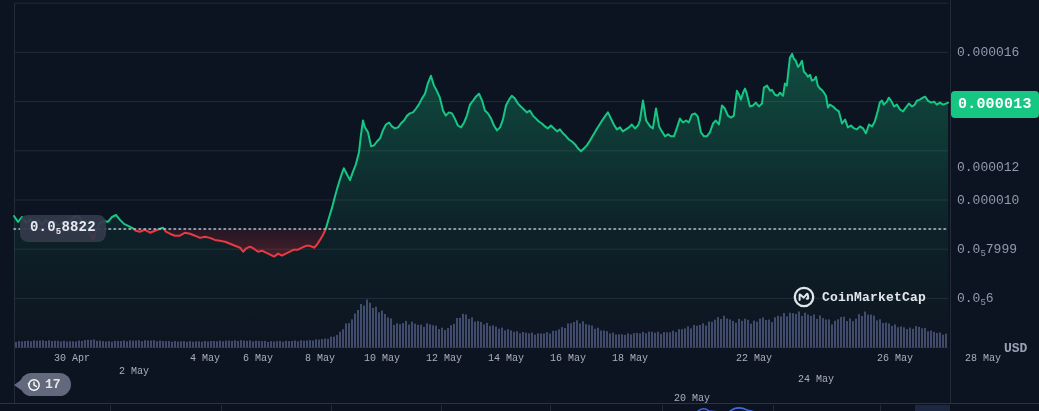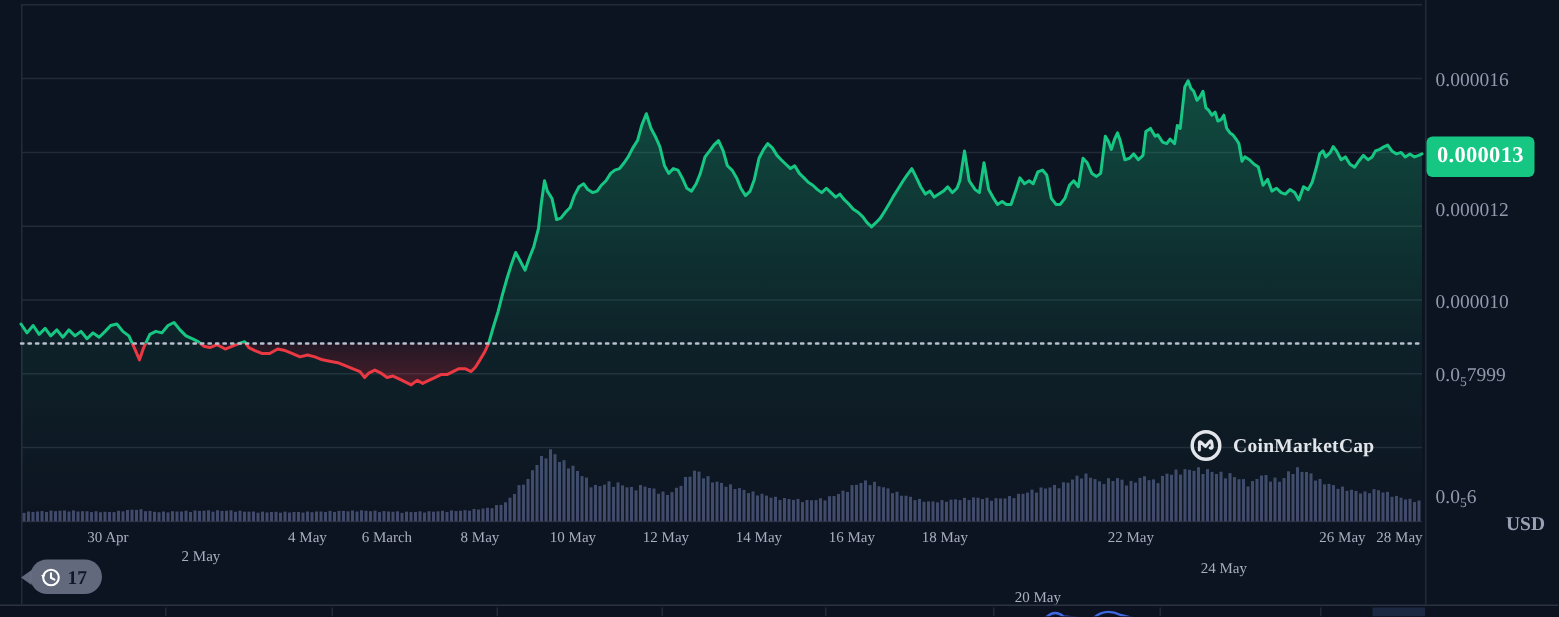--- a/index.html
+++ b/index.html
@@ -1,34 +1,34 @@
 <!DOCTYPE html>
 <html><head>
 <meta charset="utf-8">
 <style>
   html,body{margin:0;padding:0;background:#0d1421;}
   .stage{position:relative;width:1039px;height:411px;background:#0d1421;overflow:hidden;
-         font-family:Liberation Serif, serif;-webkit-font-smoothing:antialiased;}
+         font-family:Liberation Mono, monospace;-webkit-font-smoothing:antialiased;}
   svg{display:block}
   #chart-svg{position:absolute;left:0;top:0;}
   .ylabel{position:absolute;left:957px;height:17px;line-height:17px;font-size:13px;color:#929aae;white-space:nowrap;}
   .ylabel sub,.price-badge sub{font-size:9px;vertical-align:-3px;}
   .xlabel{position:absolute;top:353px;transform:translateX(-50%);font-size:10px;color:#a9afc0;white-space:nowrap;}
   .usd-label{position:absolute;left:992px;top:341px;font-size:13px;font-weight:bold;color:#9aa1b4;margin-left:12px;}
   .price-badge{position:absolute;left:20px;top:215px;background:rgba(52,58,75,.93);color:#e7e9f0;
                font-size:14px;font-weight:600;padding:4px 10px 5px;border-radius:8px;letter-spacing:.2px;}
   .current-badge{position:absolute;left:951px;top:91px;background:#16c784;color:#fff;
                  font-size:15px;font-weight:bold;padding:5px 7px;border-radius:4px;letter-spacing:.2px;}
   .watermark{position:absolute;left:793px;top:286px;display:flex;align-items:center;gap:7px;opacity:.95;}
   .watermark-text{color:#eef0f5;font-size:13px;font-weight:bold;letter-spacing:.2px;}
   .history-pill{position:absolute;left:20px;top:373px;height:23px;background:rgba(106,113,133,.92);
                 border-radius:12px;display:flex;align-items:center;gap:4px;padding:0 10px 0 7px;cursor:pointer;}
   .history-pill .tail{position:absolute;left:-6px;top:7px;width:0;height:0;border-top:5px solid transparent;
                 border-bottom:5px solid transparent;border-right:7px solid rgba(106,113,133,.92);}
-  .history-count{color:#0f172a;font-size:13px;font-weight:bold;}
+  .history-count{color:#e5e5e5;font-size:13px;font-weight:bold;}
   .bottom-strip{position:absolute;left:0;top:403px;width:1039px;height:8px;border-top:1px solid #2b3242;background:#0c1220;}
   .bottom-divider{position:absolute;top:1px;width:1px;height:7px;background:#222938;}
   .bottom-highlight{position:absolute;top:1px;height:7px;background:#1c2742;}
   .bottom-spark{position:absolute;top:1px;}
 </style>
 </head>
 <body>
 
 <div class="stage">
 
@@ -375,45 +375,46 @@
       </g>
       <path d="M14.0 216.0 L18.0 221.9 L22.1 217.0 L26.1 222.9 L30.1 218.9 L33.8 223.9 L37.9 219.9 L41.9 224.8 L45.9 219.9 L50.0 223.9 L54.0 220.9 L58.0 225.8 L62.0 221.9 L66.1 224.8 L70.1 220.9 L73.8 217.0 L77.9 216.0 L81.9 220.9 L85.9 223.9 L89.9 232.7 L93.0 239.9 L95.8 231.7 L99.9 222.9 L103.9 220.9 L107.9 221.9 L112.0 217.0 L116.0 215.0 L120.0 219.9 L124.0 223.9 L128.1 225.8 L132.1 227.8 L135.8 230.8 L139.9 231.7 L144.8 229.8 L150.1 232.7 L155.0 230.8 L160.0 228.8 L163.1 227.8 L165.9 231.7 L169.9 233.7 L174.9 235.7 L179.8 235.7 L185.1 232.7 L190.1 233.7 L195.0 235.7 L200.0 237.9 L205.0 236.7 L209.9 237.9 L214.9 239.9 L219.8 240.8 L225.1 241.8 L230.1 243.8 L235.0 245.8 L240.0 247.7 L243.1 251.7 L245.9 248.7 L249.9 246.7 L253.9 248.7 L258.0 251.7 L262.0 250.7 L266.0 252.6 L270.1 254.6 L274.1 256.6 L278.1 253.6 L281.8 255.6 L285.9 253.6 L289.9 251.7 L293.9 249.7 L298.0 249.7 L302.0 247.7 L306.0 245.8 L310.0 245.8 L314.1 247.7 L316.9 244.8 L320.0 239.9 L323.1 234.7 L325.8 228.8 L328.9 218.0 L332.0 207.9 L334.8 197.0 L337.9 186.0 L341.0 176.1 L343.8 168.3 L346.9 174.2 L350.0 180.1 L352.8 172.2 L355.9 164.3 L359.0 152.3 L360.9 135.3 L363.0 120.5 L364.9 127.4 L368.0 132.3 L371.1 146.4 L373.9 145.4 L377.0 141.5 L380.1 138.3 L382.9 130.4 L386.0 124.5 L389.1 122.5 L391.9 126.4 L395.0 128.4 L398.1 127.4 L400.9 123.5 L404.0 120.5 L407.1 115.6 L409.9 113.4 L413.0 112.4 L416.1 108.5 L418.8 104.6 L421.9 98.6 L425.0 93.7 L427.8 83.6 L430.9 75.8 L434.0 85.6 L436.8 90.8 L439.9 97.7 L443.0 110.5 L445.8 115.6 L448.9 112.4 L452.0 113.4 L454.8 118.6 L457.9 125.5 L461.0 127.4 L464.1 122.5 L466.9 115.6 L470.0 104.6 L473.1 100.6 L475.9 96.7 L479.0 93.7 L482.1 100.6 L484.9 110.5 L488.0 113.4 L491.1 118.6 L493.9 125.5 L497.0 130.4 L500.1 127.4 L502.9 119.6 L506.0 105.5 L509.1 99.6 L511.8 95.7 L514.9 98.6 L518.0 103.6 L520.8 106.5 L523.9 109.5 L527.0 112.4 L529.8 110.5 L532.9 115.6 L536.0 118.6 L538.8 121.5 L541.9 123.5 L545.0 126.4 L547.8 128.4 L550.9 125.5 L554.0 128.4 L557.1 131.4 L559.9 129.4 L563.0 133.3 L566.1 136.3 L568.9 139.5 L572.0 141.5 L575.1 144.4 L577.9 148.3 L581.0 151.3 L584.1 148.3 L586.9 145.4 L590.0 140.5 L593.1 135.3 L595.9 130.4 L599.0 125.5 L602.1 120.5 L604.8 116.6 L607.9 112.4 L611.0 118.6 L613.8 124.5 L616.9 129.4 L620.0 127.4 L622.8 131.4 L625.9 129.4 L629.0 127.4 L631.8 124.5 L634.9 128.4 L638.0 125.5 L639.9 120.5 L643.0 100.6 L646.1 120.5 L650.1 126.4 L652.9 128.4 L656.0 108.5 L659.1 126.4 L661.9 131.4 L665.0 136.3 L668.1 134.3 L670.9 136.3 L674.0 136.3 L677.1 127.4 L679.9 118.6 L683.0 122.5 L686.1 120.5 L688.8 122.5 L691.9 114.6 L695.0 113.4 L697.8 116.6 L700.9 132.3 L704.0 136.3 L706.8 136.3 L709.9 132.3 L713.0 123.5 L715.8 120.5 L718.9 124.5 L722.0 105.5 L724.8 108.5 L727.9 115.6 L731.0 117.6 L733.8 115.6 L736.9 90.8 L739.1 94.7 L740.9 99.6 L743.1 92.7 L745.0 88.6 L746.8 93.7 L749.9 106.5 L753.0 105.5 L755.8 102.6 L758.9 106.5 L762.0 103.6 L763.9 87.6 L767.0 85.6 L770.1 90.8 L771.9 89.8 L775.0 94.7 L777.8 95.7 L780.0 92.7 L783.1 95.7 L784.9 83.6 L786.8 85.6 L789.9 57.8 L792.1 53.9 L793.9 58.8 L795.8 60.8 L798.0 66.9 L799.8 64.9 L802.0 60.8 L803.9 71.8 L806.0 73.8 L807.9 76.8 L810.1 74.8 L811.9 80.7 L814.1 79.7 L815.9 76.8 L817.8 85.6 L820.0 88.6 L821.8 89.8 L824.0 92.7 L825.9 95.7 L828.0 107.5 L829.9 104.6 L833.0 106.5 L836.1 109.5 L838.9 111.4 L842.0 123.5 L845.1 119.6 L847.9 127.4 L851.0 125.5 L854.1 128.4 L856.9 129.4 L860.0 126.4 L863.1 128.4 L865.9 133.3 L869.0 124.5 L872.1 126.4 L874.8 121.5 L877.9 110.5 L879.8 102.6 L882.0 100.6 L883.8 104.6 L886.9 101.6 L888.8 97.7 L891.0 100.6 L894.1 106.5 L896.9 104.6 L900.0 109.5 L903.1 111.4 L905.8 107.5 L908.9 103.6 L912.0 106.5 L914.8 104.6 L917.0 100.6 L919.8 99.6 L922.9 97.7 L925.1 96.7 L927.9 100.6 L931.0 102.6 L934.1 101.6 L936.8 104.6 L939.9 102.6 L943.0 104.6 L945.8 103.6 L948.0 102.6 L948.0 347.6 L14.0 347.6 Z" fill="url(#gfill)" stroke="none"></path>
       <path d="M14.0 216.0 L18.0 221.9 L22.1 217.0 L26.1 222.9 L30.1 218.9 L33.8 223.9 L37.9 219.9 L41.9 224.8 L45.9 219.9 L50.0 223.9 L54.0 220.9 L58.0 225.8 L62.0 221.9 L66.1 224.8 L70.1 220.9 L73.8 217.0 L77.9 216.0 L81.9 220.9 L85.9 223.9 L89.9 232.7 L93.0 239.9 L95.8 231.7 L99.9 222.9 L103.9 220.9 L107.9 221.9 L112.0 217.0 L116.0 215.0 L120.0 219.9 L124.0 223.9 L128.1 225.8 L132.1 227.8 L135.8 230.8 L139.9 231.7 L144.8 229.8 L150.1 232.7 L155.0 230.8 L160.0 228.8 L163.1 227.8 L165.9 231.7 L169.9 233.7 L174.9 235.7 L179.8 235.7 L185.1 232.7 L190.1 233.7 L195.0 235.7 L200.0 237.9 L205.0 236.7 L209.9 237.9 L214.9 239.9 L219.8 240.8 L225.1 241.8 L230.1 243.8 L235.0 245.8 L240.0 247.7 L243.1 251.7 L245.9 248.7 L249.9 246.7 L253.9 248.7 L258.0 251.7 L262.0 250.7 L266.0 252.6 L270.1 254.6 L274.1 256.6 L278.1 253.6 L281.8 255.6 L285.9 253.6 L289.9 251.7 L293.9 249.7 L298.0 249.7 L302.0 247.7 L306.0 245.8 L310.0 245.8 L314.1 247.7 L316.9 244.8 L320.0 239.9 L323.1 234.7 L325.8 228.8 L328.9 218.0 L332.0 207.9 L334.8 197.0 L337.9 186.0 L341.0 176.1 L343.8 168.3 L346.9 174.2 L350.0 180.1 L352.8 172.2 L355.9 164.3 L359.0 152.3 L360.9 135.3 L363.0 120.5 L364.9 127.4 L368.0 132.3 L371.1 146.4 L373.9 145.4 L377.0 141.5 L380.1 138.3 L382.9 130.4 L386.0 124.5 L389.1 122.5 L391.9 126.4 L395.0 128.4 L398.1 127.4 L400.9 123.5 L404.0 120.5 L407.1 115.6 L409.9 113.4 L413.0 112.4 L416.1 108.5 L418.8 104.6 L421.9 98.6 L425.0 93.7 L427.8 83.6 L430.9 75.8 L434.0 85.6 L436.8 90.8 L439.9 97.7 L443.0 110.5 L445.8 115.6 L448.9 112.4 L452.0 113.4 L454.8 118.6 L457.9 125.5 L461.0 127.4 L464.1 122.5 L466.9 115.6 L470.0 104.6 L473.1 100.6 L475.9 96.7 L479.0 93.7 L482.1 100.6 L484.9 110.5 L488.0 113.4 L491.1 118.6 L493.9 125.5 L497.0 130.4 L500.1 127.4 L502.9 119.6 L506.0 105.5 L509.1 99.6 L511.8 95.7 L514.9 98.6 L518.0 103.6 L520.8 106.5 L523.9 109.5 L527.0 112.4 L529.8 110.5 L532.9 115.6 L536.0 118.6 L538.8 121.5 L541.9 123.5 L545.0 126.4 L547.8 128.4 L550.9 125.5 L554.0 128.4 L557.1 131.4 L559.9 129.4 L563.0 133.3 L566.1 136.3 L568.9 139.5 L572.0 141.5 L575.1 144.4 L577.9 148.3 L581.0 151.3 L584.1 148.3 L586.9 145.4 L590.0 140.5 L593.1 135.3 L595.9 130.4 L599.0 125.5 L602.1 120.5 L604.8 116.6 L607.9 112.4 L611.0 118.6 L613.8 124.5 L616.9 129.4 L620.0 127.4 L622.8 131.4 L625.9 129.4 L629.0 127.4 L631.8 124.5 L634.9 128.4 L638.0 125.5 L639.9 120.5 L643.0 100.6 L646.1 120.5 L650.1 126.4 L652.9 128.4 L656.0 108.5 L659.1 126.4 L661.9 131.4 L665.0 136.3 L668.1 134.3 L670.9 136.3 L674.0 136.3 L677.1 127.4 L679.9 118.6 L683.0 122.5 L686.1 120.5 L688.8 122.5 L691.9 114.6 L695.0 113.4 L697.8 116.6 L700.9 132.3 L704.0 136.3 L706.8 136.3 L709.9 132.3 L713.0 123.5 L715.8 120.5 L718.9 124.5 L722.0 105.5 L724.8 108.5 L727.9 115.6 L731.0 117.6 L733.8 115.6 L736.9 90.8 L739.1 94.7 L740.9 99.6 L743.1 92.7 L745.0 88.6 L746.8 93.7 L749.9 106.5 L753.0 105.5 L755.8 102.6 L758.9 106.5 L762.0 103.6 L763.9 87.6 L767.0 85.6 L770.1 90.8 L771.9 89.8 L775.0 94.7 L777.8 95.7 L780.0 92.7 L783.1 95.7 L784.9 83.6 L786.8 85.6 L789.9 57.8 L792.1 53.9 L793.9 58.8 L795.8 60.8 L798.0 66.9 L799.8 64.9 L802.0 60.8 L803.9 71.8 L806.0 73.8 L807.9 76.8 L810.1 74.8 L811.9 80.7 L814.1 79.7 L815.9 76.8 L817.8 85.6 L820.0 88.6 L821.8 89.8 L824.0 92.7 L825.9 95.7 L828.0 107.5 L829.9 104.6 L833.0 106.5 L836.1 109.5 L838.9 111.4 L842.0 123.5 L845.1 119.6 L847.9 127.4 L851.0 125.5 L854.1 128.4 L856.9 129.4 L860.0 126.4 L863.1 128.4 L865.9 133.3 L869.0 124.5 L872.1 126.4 L874.8 121.5 L877.9 110.5 L879.8 102.6 L882.0 100.6 L883.8 104.6 L886.9 101.6 L888.8 97.7 L891.0 100.6 L894.1 106.5 L896.9 104.6 L900.0 109.5 L903.1 111.4 L905.8 107.5 L908.9 103.6 L912.0 106.5 L914.8 104.6 L917.0 100.6 L919.8 99.6 L922.9 97.7 L925.1 96.7 L927.9 100.6 L931.0 102.6 L934.1 101.6 L936.8 104.6 L939.9 102.6 L943.0 104.6 L945.8 103.6 L948.0 102.6 L948.0 228.97880000000004 L14.0 228.97880000000004 Z" fill="url(#rfill)" stroke="none" clip-path="url(#clip-below)"></path>
       <path d="M14.0 216.0 L18.0 221.9 L22.1 217.0 L26.1 222.9 L30.1 218.9 L33.8 223.9 L37.9 219.9 L41.9 224.8 L45.9 219.9 L50.0 223.9 L54.0 220.9 L58.0 225.8 L62.0 221.9 L66.1 224.8 L70.1 220.9 L73.8 217.0 L77.9 216.0 L81.9 220.9 L85.9 223.9 L89.9 232.7 L93.0 239.9 L95.8 231.7 L99.9 222.9 L103.9 220.9 L107.9 221.9 L112.0 217.0 L116.0 215.0 L120.0 219.9 L124.0 223.9 L128.1 225.8 L132.1 227.8 L135.8 230.8 L139.9 231.7 L144.8 229.8 L150.1 232.7 L155.0 230.8 L160.0 228.8 L163.1 227.8 L165.9 231.7 L169.9 233.7 L174.9 235.7 L179.8 235.7 L185.1 232.7 L190.1 233.7 L195.0 235.7 L200.0 237.9 L205.0 236.7 L209.9 237.9 L214.9 239.9 L219.8 240.8 L225.1 241.8 L230.1 243.8 L235.0 245.8 L240.0 247.7 L243.1 251.7 L245.9 248.7 L249.9 246.7 L253.9 248.7 L258.0 251.7 L262.0 250.7 L266.0 252.6 L270.1 254.6 L274.1 256.6 L278.1 253.6 L281.8 255.6 L285.9 253.6 L289.9 251.7 L293.9 249.7 L298.0 249.7 L302.0 247.7 L306.0 245.8 L310.0 245.8 L314.1 247.7 L316.9 244.8 L320.0 239.9 L323.1 234.7 L325.8 228.8 L328.9 218.0 L332.0 207.9 L334.8 197.0 L337.9 186.0 L341.0 176.1 L343.8 168.3 L346.9 174.2 L350.0 180.1 L352.8 172.2 L355.9 164.3 L359.0 152.3 L360.9 135.3 L363.0 120.5 L364.9 127.4 L368.0 132.3 L371.1 146.4 L373.9 145.4 L377.0 141.5 L380.1 138.3 L382.9 130.4 L386.0 124.5 L389.1 122.5 L391.9 126.4 L395.0 128.4 L398.1 127.4 L400.9 123.5 L404.0 120.5 L407.1 115.6 L409.9 113.4 L413.0 112.4 L416.1 108.5 L418.8 104.6 L421.9 98.6 L425.0 93.7 L427.8 83.6 L430.9 75.8 L434.0 85.6 L436.8 90.8 L439.9 97.7 L443.0 110.5 L445.8 115.6 L448.9 112.4 L452.0 113.4 L454.8 118.6 L457.9 125.5 L461.0 127.4 L464.1 122.5 L466.9 115.6 L470.0 104.6 L473.1 100.6 L475.9 96.7 L479.0 93.7 L482.1 100.6 L484.9 110.5 L488.0 113.4 L491.1 118.6 L493.9 125.5 L497.0 130.4 L500.1 127.4 L502.9 119.6 L506.0 105.5 L509.1 99.6 L511.8 95.7 L514.9 98.6 L518.0 103.6 L520.8 106.5 L523.9 109.5 L527.0 112.4 L529.8 110.5 L532.9 115.6 L536.0 118.6 L538.8 121.5 L541.9 123.5 L545.0 126.4 L547.8 128.4 L550.9 125.5 L554.0 128.4 L557.1 131.4 L559.9 129.4 L563.0 133.3 L566.1 136.3 L568.9 139.5 L572.0 141.5 L575.1 144.4 L577.9 148.3 L581.0 151.3 L584.1 148.3 L586.9 145.4 L590.0 140.5 L593.1 135.3 L595.9 130.4 L599.0 125.5 L602.1 120.5 L604.8 116.6 L607.9 112.4 L611.0 118.6 L613.8 124.5 L616.9 129.4 L620.0 127.4 L622.8 131.4 L625.9 129.4 L629.0 127.4 L631.8 124.5 L634.9 128.4 L638.0 125.5 L639.9 120.5 L643.0 100.6 L646.1 120.5 L650.1 126.4 L652.9 128.4 L656.0 108.5 L659.1 126.4 L661.9 131.4 L665.0 136.3 L668.1 134.3 L670.9 136.3 L674.0 136.3 L677.1 127.4 L679.9 118.6 L683.0 122.5 L686.1 120.5 L688.8 122.5 L691.9 114.6 L695.0 113.4 L697.8 116.6 L700.9 132.3 L704.0 136.3 L706.8 136.3 L709.9 132.3 L713.0 123.5 L715.8 120.5 L718.9 124.5 L722.0 105.5 L724.8 108.5 L727.9 115.6 L731.0 117.6 L733.8 115.6 L736.9 90.8 L739.1 94.7 L740.9 99.6 L743.1 92.7 L745.0 88.6 L746.8 93.7 L749.9 106.5 L753.0 105.5 L755.8 102.6 L758.9 106.5 L762.0 103.6 L763.9 87.6 L767.0 85.6 L770.1 90.8 L771.9 89.8 L775.0 94.7 L777.8 95.7 L780.0 92.7 L783.1 95.7 L784.9 83.6 L786.8 85.6 L789.9 57.8 L792.1 53.9 L793.9 58.8 L795.8 60.8 L798.0 66.9 L799.8 64.9 L802.0 60.8 L803.9 71.8 L806.0 73.8 L807.9 76.8 L810.1 74.8 L811.9 80.7 L814.1 79.7 L815.9 76.8 L817.8 85.6 L820.0 88.6 L821.8 89.8 L824.0 92.7 L825.9 95.7 L828.0 107.5 L829.9 104.6 L833.0 106.5 L836.1 109.5 L838.9 111.4 L842.0 123.5 L845.1 119.6 L847.9 127.4 L851.0 125.5 L854.1 128.4 L856.9 129.4 L860.0 126.4 L863.1 128.4 L865.9 133.3 L869.0 124.5 L872.1 126.4 L874.8 121.5 L877.9 110.5 L879.8 102.6 L882.0 100.6 L883.8 104.6 L886.9 101.6 L888.8 97.7 L891.0 100.6 L894.1 106.5 L896.9 104.6 L900.0 109.5 L903.1 111.4 L905.8 107.5 L908.9 103.6 L912.0 106.5 L914.8 104.6 L917.0 100.6 L919.8 99.6 L922.9 97.7 L925.1 96.7 L927.9 100.6 L931.0 102.6 L934.1 101.6 L936.8 104.6 L939.9 102.6 L943.0 104.6 L945.8 103.6 L948.0 102.6 " fill="none" stroke="#16c784" stroke-width="2" stroke-linejoin="round" stroke-linecap="round" clip-path="url(#clip-above)"></path>
       <path d="M14.0 216.0 L18.0 221.9 L22.1 217.0 L26.1 222.9 L30.1 218.9 L33.8 223.9 L37.9 219.9 L41.9 224.8 L45.9 219.9 L50.0 223.9 L54.0 220.9 L58.0 225.8 L62.0 221.9 L66.1 224.8 L70.1 220.9 L73.8 217.0 L77.9 216.0 L81.9 220.9 L85.9 223.9 L89.9 232.7 L93.0 239.9 L95.8 231.7 L99.9 222.9 L103.9 220.9 L107.9 221.9 L112.0 217.0 L116.0 215.0 L120.0 219.9 L124.0 223.9 L128.1 225.8 L132.1 227.8 L135.8 230.8 L139.9 231.7 L144.8 229.8 L150.1 232.7 L155.0 230.8 L160.0 228.8 L163.1 227.8 L165.9 231.7 L169.9 233.7 L174.9 235.7 L179.8 235.7 L185.1 232.7 L190.1 233.7 L195.0 235.7 L200.0 237.9 L205.0 236.7 L209.9 237.9 L214.9 239.9 L219.8 240.8 L225.1 241.8 L230.1 243.8 L235.0 245.8 L240.0 247.7 L243.1 251.7 L245.9 248.7 L249.9 246.7 L253.9 248.7 L258.0 251.7 L262.0 250.7 L266.0 252.6 L270.1 254.6 L274.1 256.6 L278.1 253.6 L281.8 255.6 L285.9 253.6 L289.9 251.7 L293.9 249.7 L298.0 249.7 L302.0 247.7 L306.0 245.8 L310.0 245.8 L314.1 247.7 L316.9 244.8 L320.0 239.9 L323.1 234.7 L325.8 228.8 L328.9 218.0 L332.0 207.9 L334.8 197.0 L337.9 186.0 L341.0 176.1 L343.8 168.3 L346.9 174.2 L350.0 180.1 L352.8 172.2 L355.9 164.3 L359.0 152.3 L360.9 135.3 L363.0 120.5 L364.9 127.4 L368.0 132.3 L371.1 146.4 L373.9 145.4 L377.0 141.5 L380.1 138.3 L382.9 130.4 L386.0 124.5 L389.1 122.5 L391.9 126.4 L395.0 128.4 L398.1 127.4 L400.9 123.5 L404.0 120.5 L407.1 115.6 L409.9 113.4 L413.0 112.4 L416.1 108.5 L418.8 104.6 L421.9 98.6 L425.0 93.7 L427.8 83.6 L430.9 75.8 L434.0 85.6 L436.8 90.8 L439.9 97.7 L443.0 110.5 L445.8 115.6 L448.9 112.4 L452.0 113.4 L454.8 118.6 L457.9 125.5 L461.0 127.4 L464.1 122.5 L466.9 115.6 L470.0 104.6 L473.1 100.6 L475.9 96.7 L479.0 93.7 L482.1 100.6 L484.9 110.5 L488.0 113.4 L491.1 118.6 L493.9 125.5 L497.0 130.4 L500.1 127.4 L502.9 119.6 L506.0 105.5 L509.1 99.6 L511.8 95.7 L514.9 98.6 L518.0 103.6 L520.8 106.5 L523.9 109.5 L527.0 112.4 L529.8 110.5 L532.9 115.6 L536.0 118.6 L538.8 121.5 L541.9 123.5 L545.0 126.4 L547.8 128.4 L550.9 125.5 L554.0 128.4 L557.1 131.4 L559.9 129.4 L563.0 133.3 L566.1 136.3 L568.9 139.5 L572.0 141.5 L575.1 144.4 L577.9 148.3 L581.0 151.3 L584.1 148.3 L586.9 145.4 L590.0 140.5 L593.1 135.3 L595.9 130.4 L599.0 125.5 L602.1 120.5 L604.8 116.6 L607.9 112.4 L611.0 118.6 L613.8 124.5 L616.9 129.4 L620.0 127.4 L622.8 131.4 L625.9 129.4 L629.0 127.4 L631.8 124.5 L634.9 128.4 L638.0 125.5 L639.9 120.5 L643.0 100.6 L646.1 120.5 L650.1 126.4 L652.9 128.4 L656.0 108.5 L659.1 126.4 L661.9 131.4 L665.0 136.3 L668.1 134.3 L670.9 136.3 L674.0 136.3 L677.1 127.4 L679.9 118.6 L683.0 122.5 L686.1 120.5 L688.8 122.5 L691.9 114.6 L695.0 113.4 L697.8 116.6 L700.9 132.3 L704.0 136.3 L706.8 136.3 L709.9 132.3 L713.0 123.5 L715.8 120.5 L718.9 124.5 L722.0 105.5 L724.8 108.5 L727.9 115.6 L731.0 117.6 L733.8 115.6 L736.9 90.8 L739.1 94.7 L740.9 99.6 L743.1 92.7 L745.0 88.6 L746.8 93.7 L749.9 106.5 L753.0 105.5 L755.8 102.6 L758.9 106.5 L762.0 103.6 L763.9 87.6 L767.0 85.6 L770.1 90.8 L771.9 89.8 L775.0 94.7 L777.8 95.7 L780.0 92.7 L783.1 95.7 L784.9 83.6 L786.8 85.6 L789.9 57.8 L792.1 53.9 L793.9 58.8 L795.8 60.8 L798.0 66.9 L799.8 64.9 L802.0 60.8 L803.9 71.8 L806.0 73.8 L807.9 76.8 L810.1 74.8 L811.9 80.7 L814.1 79.7 L815.9 76.8 L817.8 85.6 L820.0 88.6 L821.8 89.8 L824.0 92.7 L825.9 95.7 L828.0 107.5 L829.9 104.6 L833.0 106.5 L836.1 109.5 L838.9 111.4 L842.0 123.5 L845.1 119.6 L847.9 127.4 L851.0 125.5 L854.1 128.4 L856.9 129.4 L860.0 126.4 L863.1 128.4 L865.9 133.3 L869.0 124.5 L872.1 126.4 L874.8 121.5 L877.9 110.5 L879.8 102.6 L882.0 100.6 L883.8 104.6 L886.9 101.6 L888.8 97.7 L891.0 100.6 L894.1 106.5 L896.9 104.6 L900.0 109.5 L903.1 111.4 L905.8 107.5 L908.9 103.6 L912.0 106.5 L914.8 104.6 L917.0 100.6 L919.8 99.6 L922.9 97.7 L925.1 96.7 L927.9 100.6 L931.0 102.6 L934.1 101.6 L936.8 104.6 L939.9 102.6 L943.0 104.6 L945.8 103.6 L948.0 102.6 " fill="none" stroke="#ea3943" stroke-width="2" stroke-linejoin="round" stroke-linecap="round" clip-path="url(#clip-below)"></path>
       <line x1="14" x2="948" y1="228.97880000000004" y2="228.97880000000004" stroke="#bac0cf" stroke-width="1.6" stroke-dasharray="1.6 3.4" stroke-linecap="round"></line>
     </svg>
 
   <div id="ylabels">
       <div class="ylabel" style="top: 43.9px;"><span>0.000016</span></div>
-      <div class="ylabel" style="top: 131px;"><span>0.000012</span></div>
+      <div class="ylabel" style="top: 159px;"><span>0.000012</span></div>
       <div class="ylabel" style="top: 191.5px;"><span>0.000010</span></div>
       <div class="ylabel" style="top: 240.725px;"><span>0.0</span><sub>5</sub><span>7999</span></div>
-      <div class="ylabel" style="top: 289.9px; margin-top: 32px;"><span>0.0</span><sub>5</sub><span>6</span></div>
+      <div class="ylabel" style="top: 289.9px;"><span>0.0</span><sub>5</sub><span>6</span></div>
     </div>
   <div id="xlabels">
       <div class="xlabel" style="left: 71.9681px;">30 Apr</div>
       <div class="xlabel" style="left: 133.966px; margin-top: 13px;">2 May</div>
       <div class="xlabel" style="left: 205px;">4 May</div>
-      <div class="xlabel" style="left: 257.962px;">6 March</div>
+      <div class="xlabel" style="left: 257.962px;">6 May</div>
       <div class="xlabel" style="left: 319.96px;">8 May</div>
       <div class="xlabel" style="left: 381.958px;">10 May</div>
       <div class="xlabel" style="left: 443.956px;">12 May</div>
       <div class="xlabel" style="left: 505.954px;">14 May</div>
       <div class="xlabel" style="left: 567.952px;">16 May</div>
       <div class="xlabel" style="left: 629.95px;">18 May</div>
       <div class="xlabel" style="left: 691.948px; margin-top: 40px;">20 May</div>
       <div class="xlabel" style="left: 753.946px;">22 May</div>
       <div class="xlabel" style="left: 815.944px; margin-top: 21px;">24 May</div>
       <div class="xlabel" style="left: 895px;">26 May</div>
-      <div class="xlabel" style="left: 933px;">28 May</div>
+      <div class="xlabel" style="left: 983px;">28 May</div>
     </div>
 
   <div class="usd-label">USD</div>
 
+  <div class="price-badge"><span>0.0</span><sub>5</sub><span>8822</span></div>
 
   <div class="current-badge" id="current-badge" style="top: 90.584px;">0.000013</div>
 
   <div class="watermark">
     <svg width="22" height="22" viewBox="0 0 22 22">
       <circle cx="11" cy="11" r="9.2" fill="none" stroke="#eef0f5" stroke-width="2.3"></circle>
       <path d="M6.6 14 L6.6 9.2 Q6.6 7.9 7.7 8.9 L10.6 11.6 L13.5 8.3 Q14.6 7.2 14.8 8.8 L15.2 11.6 Q15.3 13.4 13.8 12.6" fill="none" stroke="#eef0f5" stroke-width="2" stroke-linecap="round" stroke-linejoin="round"></path>
     </svg>
     <span class="watermark-text">CoinMarketCap</span>
   </div>

